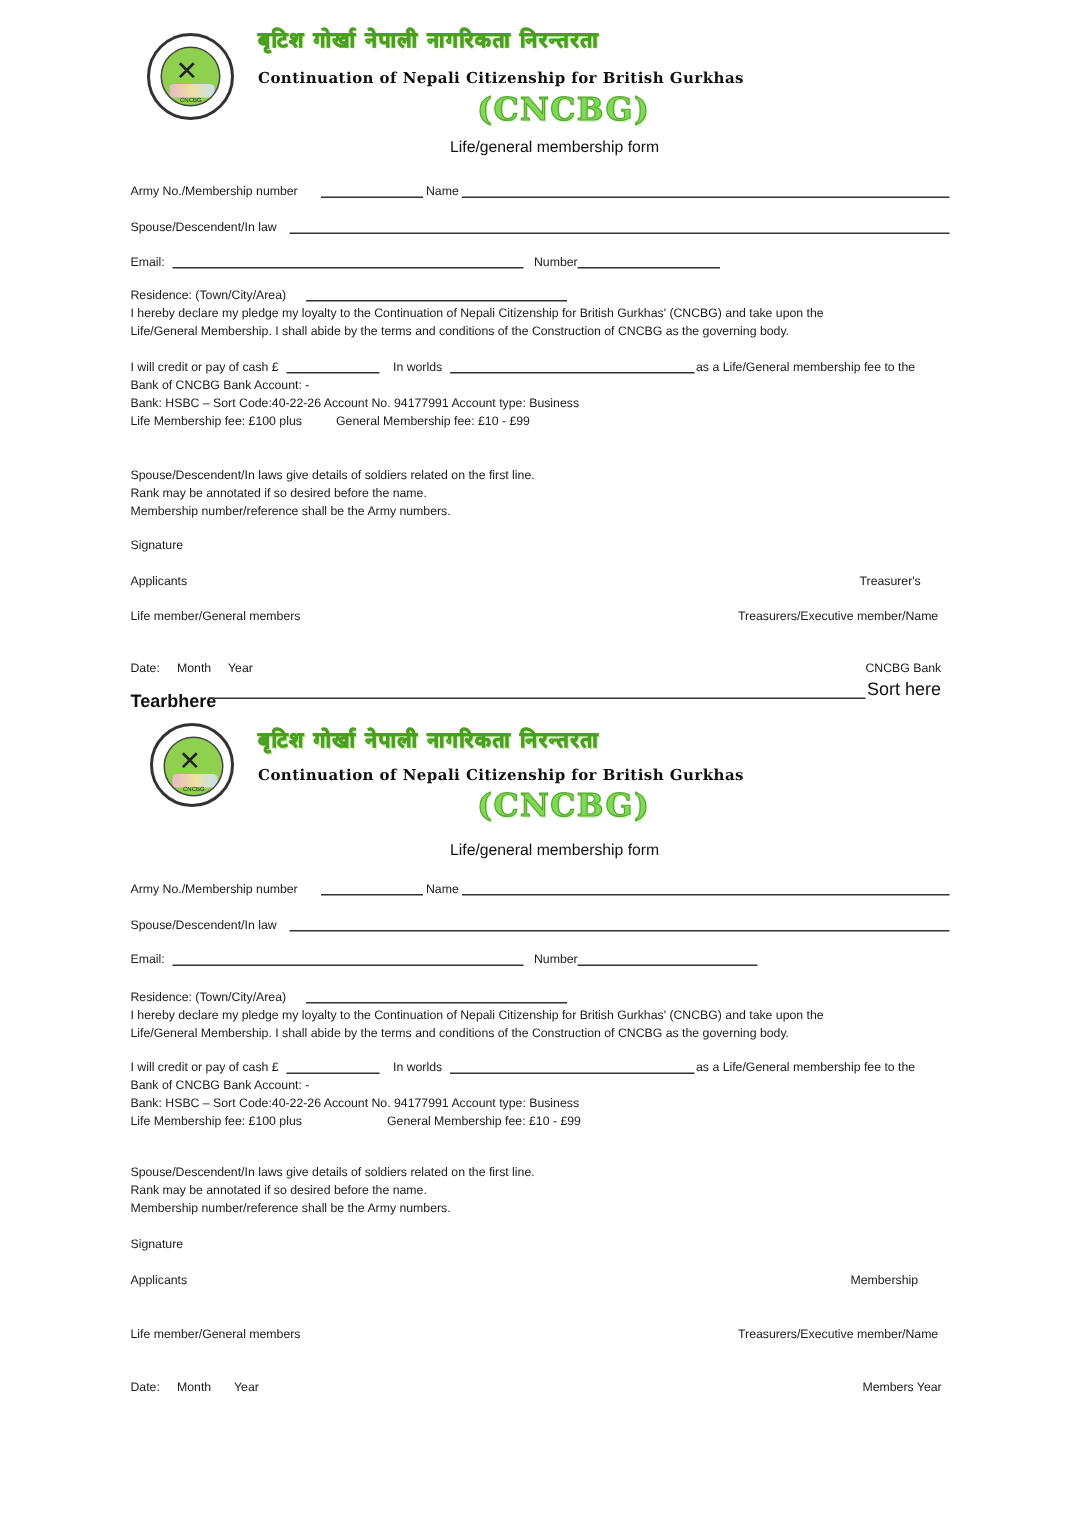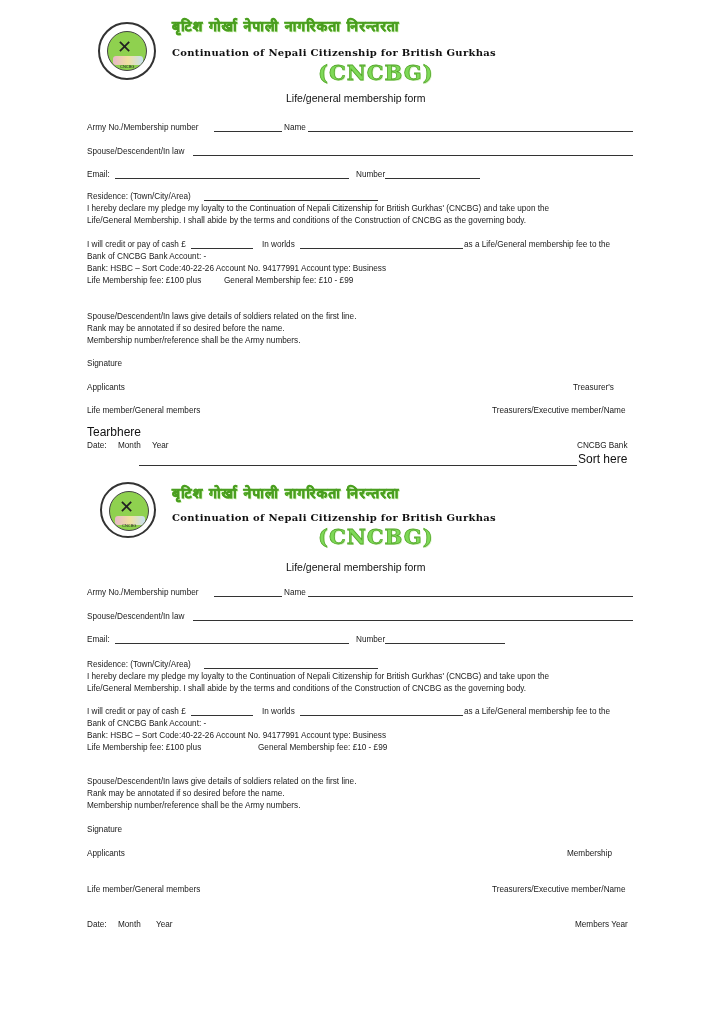--- a/index.html
+++ b/index.html
@@ -9,21 +9,21 @@
     .t { font-size: 8.2px; line-height: 11px; }
     .line { position: absolute; height: 0; border-bottom: 0.8px solid #333; }
     .logo { position: absolute; width: 58px; height: 58px; border-radius: 50%; border: 2px solid #333; background: #fff; }
     .logo-inner { position: absolute; left: 7px; top: 7px; width: 40px; height: 40px; border-radius: 50%; background: #8fd14f; border: 1px solid #444; overflow: hidden; }
     .logo-bird { position: absolute; left: 9px; top: 6px; font-size: 18px; color: #222; line-height: 18px; }
     .logo-map { position: absolute; left: 5px; top: 24px; width: 30px; height: 9px; background: linear-gradient(90deg, #e8b8c8, #f0e0a0, #c8e0f0); border-radius: 3px; }
     .logo-text { position: absolute; left: 18px; top: 47px; font-size: 4px; color: #222; }
     .devanagari { font-family: "DejaVu Sans", sans-serif; font-weight: bold; color: #6fcf3a; font-size: 14px; letter-spacing: 1px; -webkit-text-stroke: 0.6px #4a9e20; text-shadow: 1px 1px 0 #c8f0a8; }
     .eng-title { font-family: "DejaVu Serif", serif; font-weight: bold; color: #111; font-size: 10px; letter-spacing: 0.3px; }
     .abbr { font-family: "DejaVu Serif", serif; font-weight: bold; color: #7ed957; font-size: 21px; letter-spacing: 1px; -webkit-text-stroke: 0.8px #55a82c; text-shadow: 1px 1px 0 #d9f5c6; }
-    .form-title { font-size: 10.5px; color: #111; }
+    .form-title { font-size: 10.5px; color: #111; margin-left: 14px; }
     .tear { font-size: 12px; color: #111; }
   </style>
 </head>
 <body>
 
 <div>
 
   <div class="logo" style="left:98px; top:22px;">
     <div class="logo-inner">
       <div class="logo-bird">✕</div>
@@ -75,21 +75,21 @@
   <div class="abs t" style="left:573px; top:382px;">Treasurer's</div>
   <div class="abs t" style="left:87px; top:405px;">Life member/General   members</div>
   <div class="abs t" style="left:492px; top:405px;">Treasurers/Executive  member/Name</div>
 
   <div class="abs t" style="left:87px; top:440px;">Date:</div>
   <div class="abs t" style="left:118px; top:440px;">Month</div>
   <div class="abs t" style="left:152px; top:440px;">Year</div>
   <div class="abs t" style="left:577px; top:440px;">CNCBG  Bank</div>
 </div>
 
-<div class="abs tear" style="left:87px; top:425px;">Tearbhere</div>
+<div class="abs tear" style="left:87px; top:460px;font-weight:bold;">Tearbhere</div>
 <div class="line" style="left:139px; top:465px; width:438px;"></div>
 <div class="abs tear" style="left:578px; top:452px;">Sort  here</div>
 
 <div>
   <div class="logo" style="left:100px; top:482px; width:56px; height:56px;">
     <div class="logo-inner">
       <div class="logo-bird">✕</div>
       <div class="logo-map"></div>
     </div>
     <div class="logo-text" style="left:20px; top:39px;">CNCBG</div>

